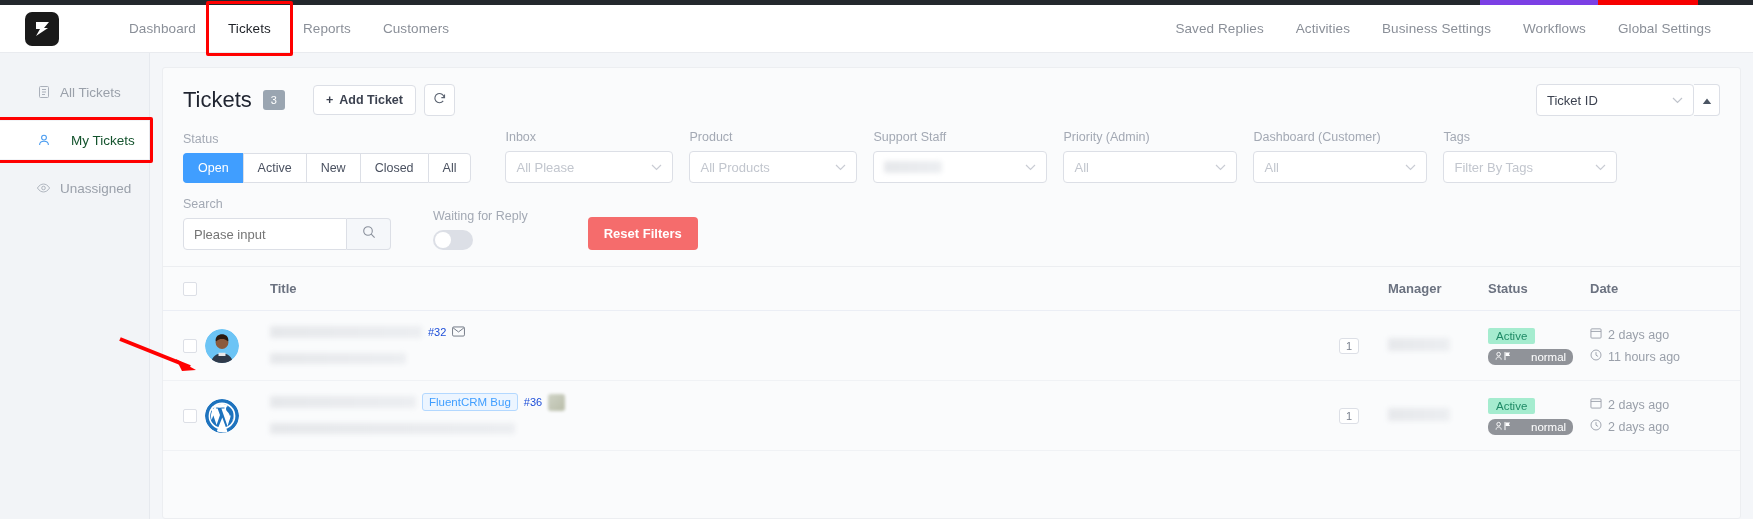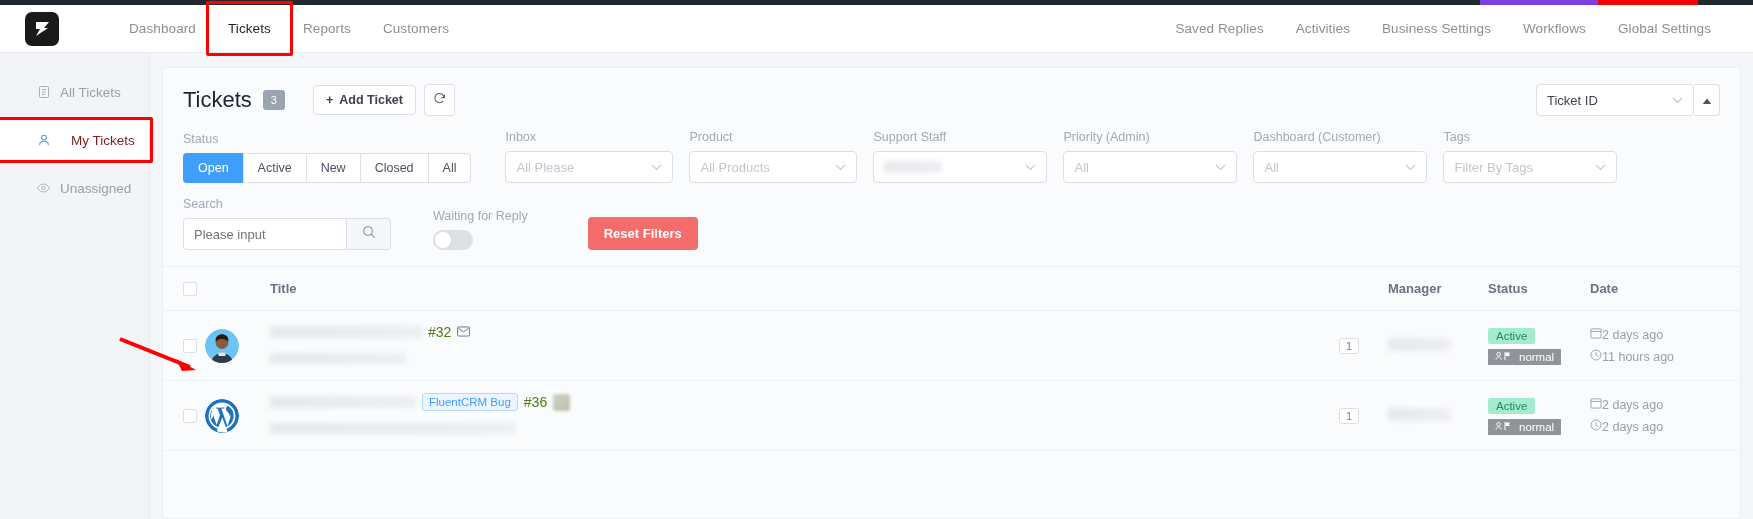--- a/index.html
+++ b/index.html
@@ -51,21 +51,21 @@
   .sidebar {
     width: 150px; background: #f2f4f7; border-right: 1px solid #e6e9ee;
     padding-top: 20px; position: relative; flex: none;
   }
   .side-item {
     display: flex; align-items: center; gap: 9px;
     height: 38px; padding-left: 36px; font-size: 13.5px; color: #9aa0aa;
     cursor: pointer; position: relative;
   }
   .side-item .ico { width: 15px; height: 15px; display:flex; align-items:center; justify-content:center; }
-  .side-item.selected { color: #7f1d1d; background: #ffffff; gap: 20px; }
+  .side-item.selected { color: #14532d; background: #ffffff; gap: 20px; }
   .side-item.selected::before {
     content:""; position:absolute; left:-4px; right:-4px; top:-4px; bottom:-4px;
     border: 3px solid #ff0000; border-radius: 2px; pointer-events:none;
   }
   .side-gap { height: 10px; }
 
   
   .main { flex: 1; padding: 14px 12px 0 12px; min-width: 0; }
   .card { background: #fafbfc; border: 1px solid #eceef1; border-radius: 3px; height: 100%; }
 
@@ -164,40 +164,40 @@
   .c-status { width: 102px; flex: none; }
   .c-date { width: 150px; flex: none; }
   .th {
     font-size: 13px; color: #6b7280; font-weight: bold;
   }
 
   .avatar { width: 34px; height: 34px; border-radius: 50%; overflow: hidden; }
   .title-line1 { display: flex; align-items: center; gap: 6px; }
   .bl-title { height: 12px; width: 152px; }
   .bl-sub { height: 11px; width: 136px; margin-top: 12px; }
-  .tick-id { font-size: 14px; color: #4d7c0f; }
+  .tick-id { font-size: 11px; color: #1d4ed8; }
   .tag-crm {
     border: 1px solid #b3d8ff; background: #ecf5ff; color: #409eff;
     font-size: 11.5px; border-radius: 3px; padding: 2px 6px;
   }
   .num-pill {
     border: 1px solid #dcdfe6; border-radius: 3px; font-size: 11px; color: #7a818e;
     padding: 1px 6px; background: #fff;
   }
   .badge-active {
     background: #a5eccf; color: #1f8a66; font-size: 11.5px; border-radius: 2px;
     padding: 2px 8px; display: inline-block;
   }
   .badge-normal {
-    background: #909399; color: #fff; font-size: 11.5px; border-radius: 0;
-    padding: 2px 7px; display: inline-flex; align-items: center; gap: 4px;
+    background: #909399; color: #fff; font-size: 11.5px; border-radius: 7px;
+    padding: 2px 7px; display: inline-flex; align-items: center; gap: 16px;
     margin-top: 5px;
   }
   .date-line {
-    display: flex; align-items: center; gap: 0; font-size: 12.5px; color: #9aa0aa;
+    display: flex; align-items: center; gap: 6px; font-size: 12.5px; color: #9aa0aa;
   }
   .date-line + .date-line { margin-top: 7px; text-align: right; }
 
   
   .arrow { position: absolute; left: 118px; top: 337px; pointer-events: none; }
 
   .emoji-blob {
     width: 17px; height: 17px; border-radius: 3px;
     background: linear-gradient(135deg,#cfd3c6,#b9bda9); filter: blur(1.6px);
     display: inline-block;

